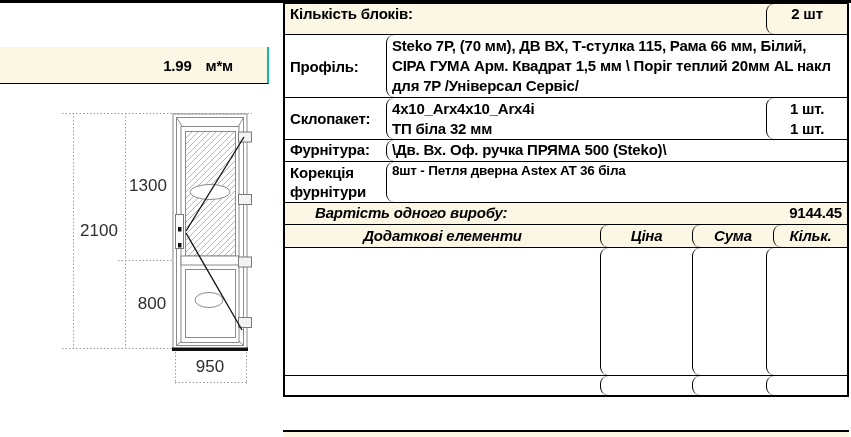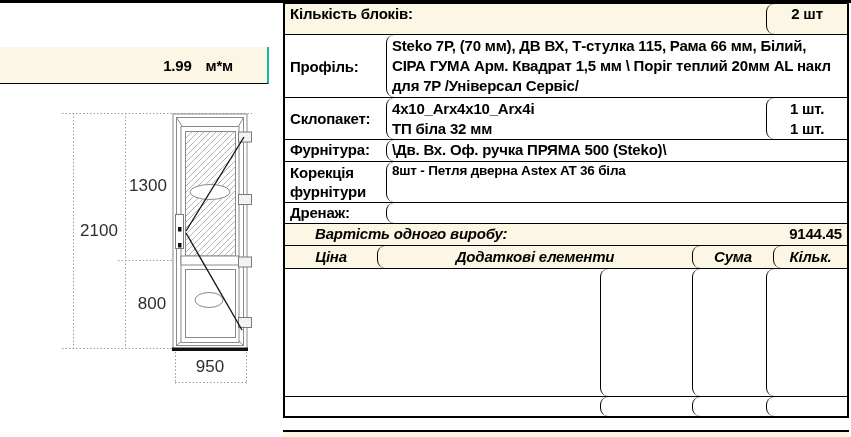--- a/index.html
+++ b/index.html
@@ -157,34 +157,30 @@
     <div class="row" style="height:21.5px">
       <div class="c lbl">Фурнітура:</div>
       <div class="c val">\Дв. Вх. Оф. ручка ПРЯМА 500 (Steko)\</div>
     </div>
 
     <div class="row" style="height:41.5px">
       <div class="c lbl" style="line-height:19px">Корекція фурнітури</div>
       <div class="c val small">8шт - Петля дверна Astex AT 36 біла</div>
     </div>
 
-    <div class="row" style="height:21px">
-      <div class="c lbl">Дренаж:</div>
-      <div class="c val"></div>
-    </div>
 
 
     <div class="row cream cost-row" style="height:22px">
       <div class="c ital">Вартість одного виробу:</div>
       <div class="c right" style="border-left:none">9144.45</div>
     </div>
 
     <div class="row cream" style="height:23px;font-weight:bold;font-style:italic">
+      <div class="c hdr-c center col-extras">Додаткові елементи</div>
       <div class="c hdr-c center col-price">Ціна</div>
-      <div class="c hdr-c center col-extras">Додаткові елементи</div>
       <div class="c hdr-c center col-sum">Сума</div>
       <div class="c hdr-c center col-qty">Кільк.</div>
     </div>
 
     <div class="row" style="height:127.5px">
       <div class="c col-extras"></div>
       <div class="c col-price"></div>
       <div class="c col-qty"></div>
       <div class="c col-sum"></div>
     </div>

